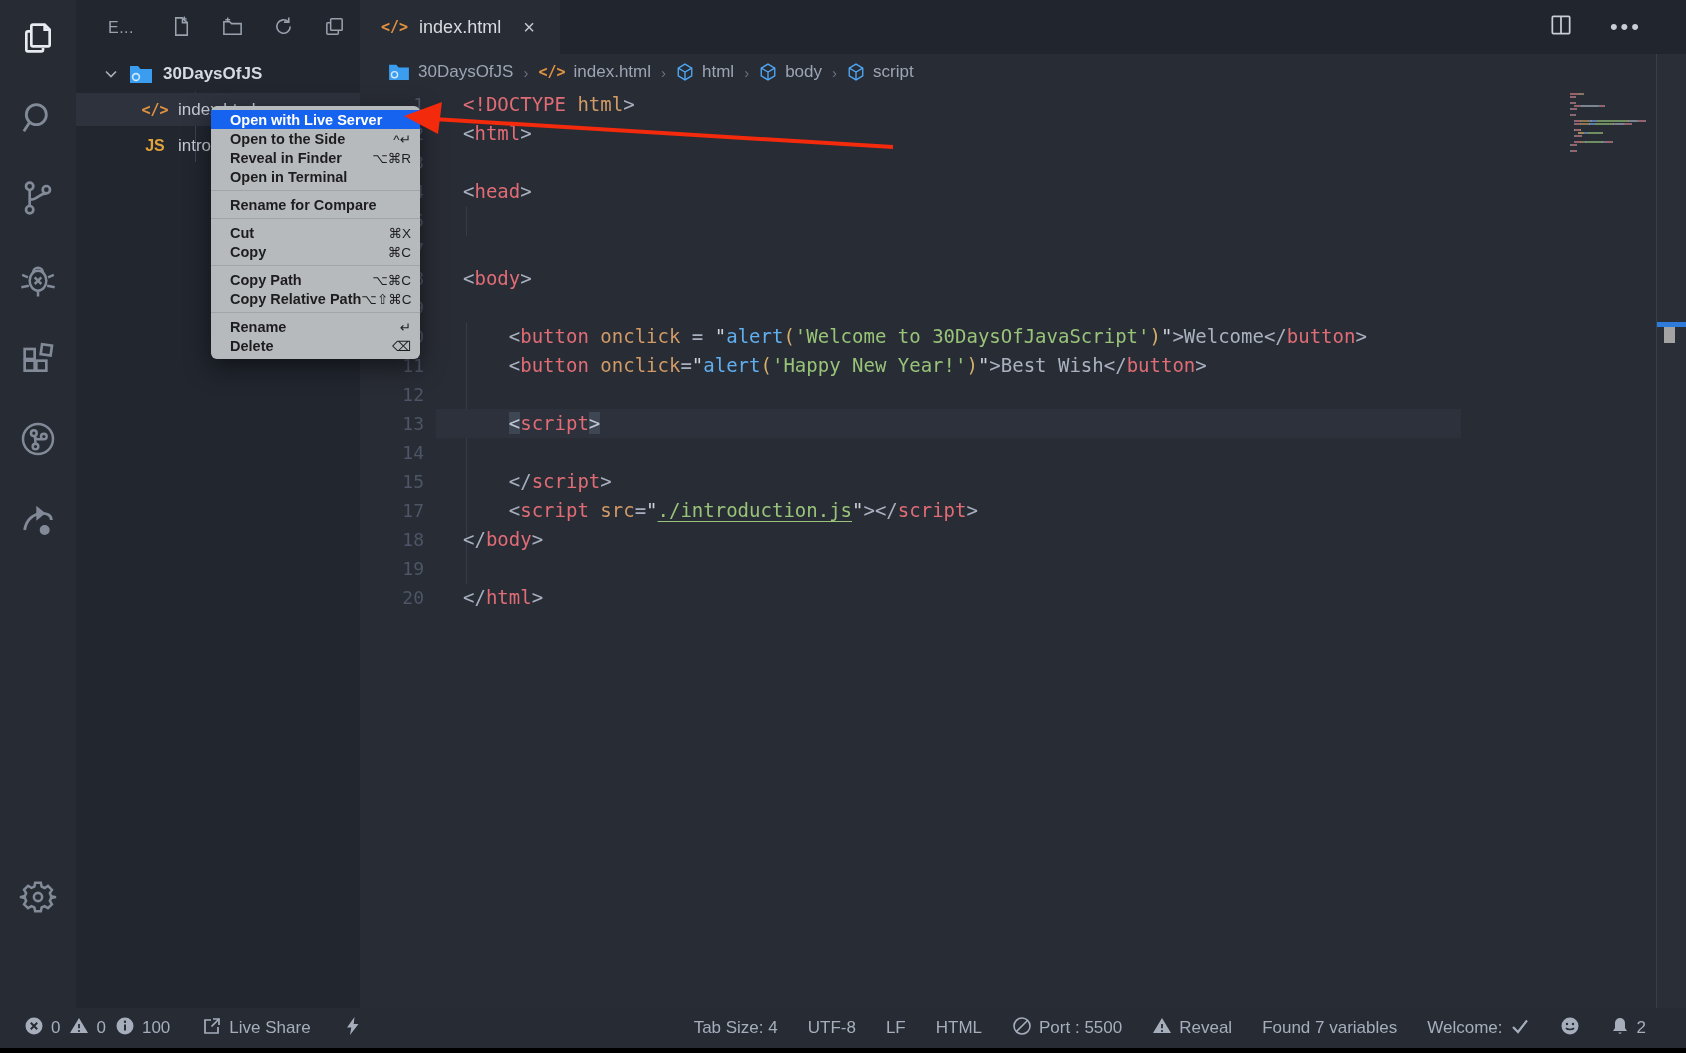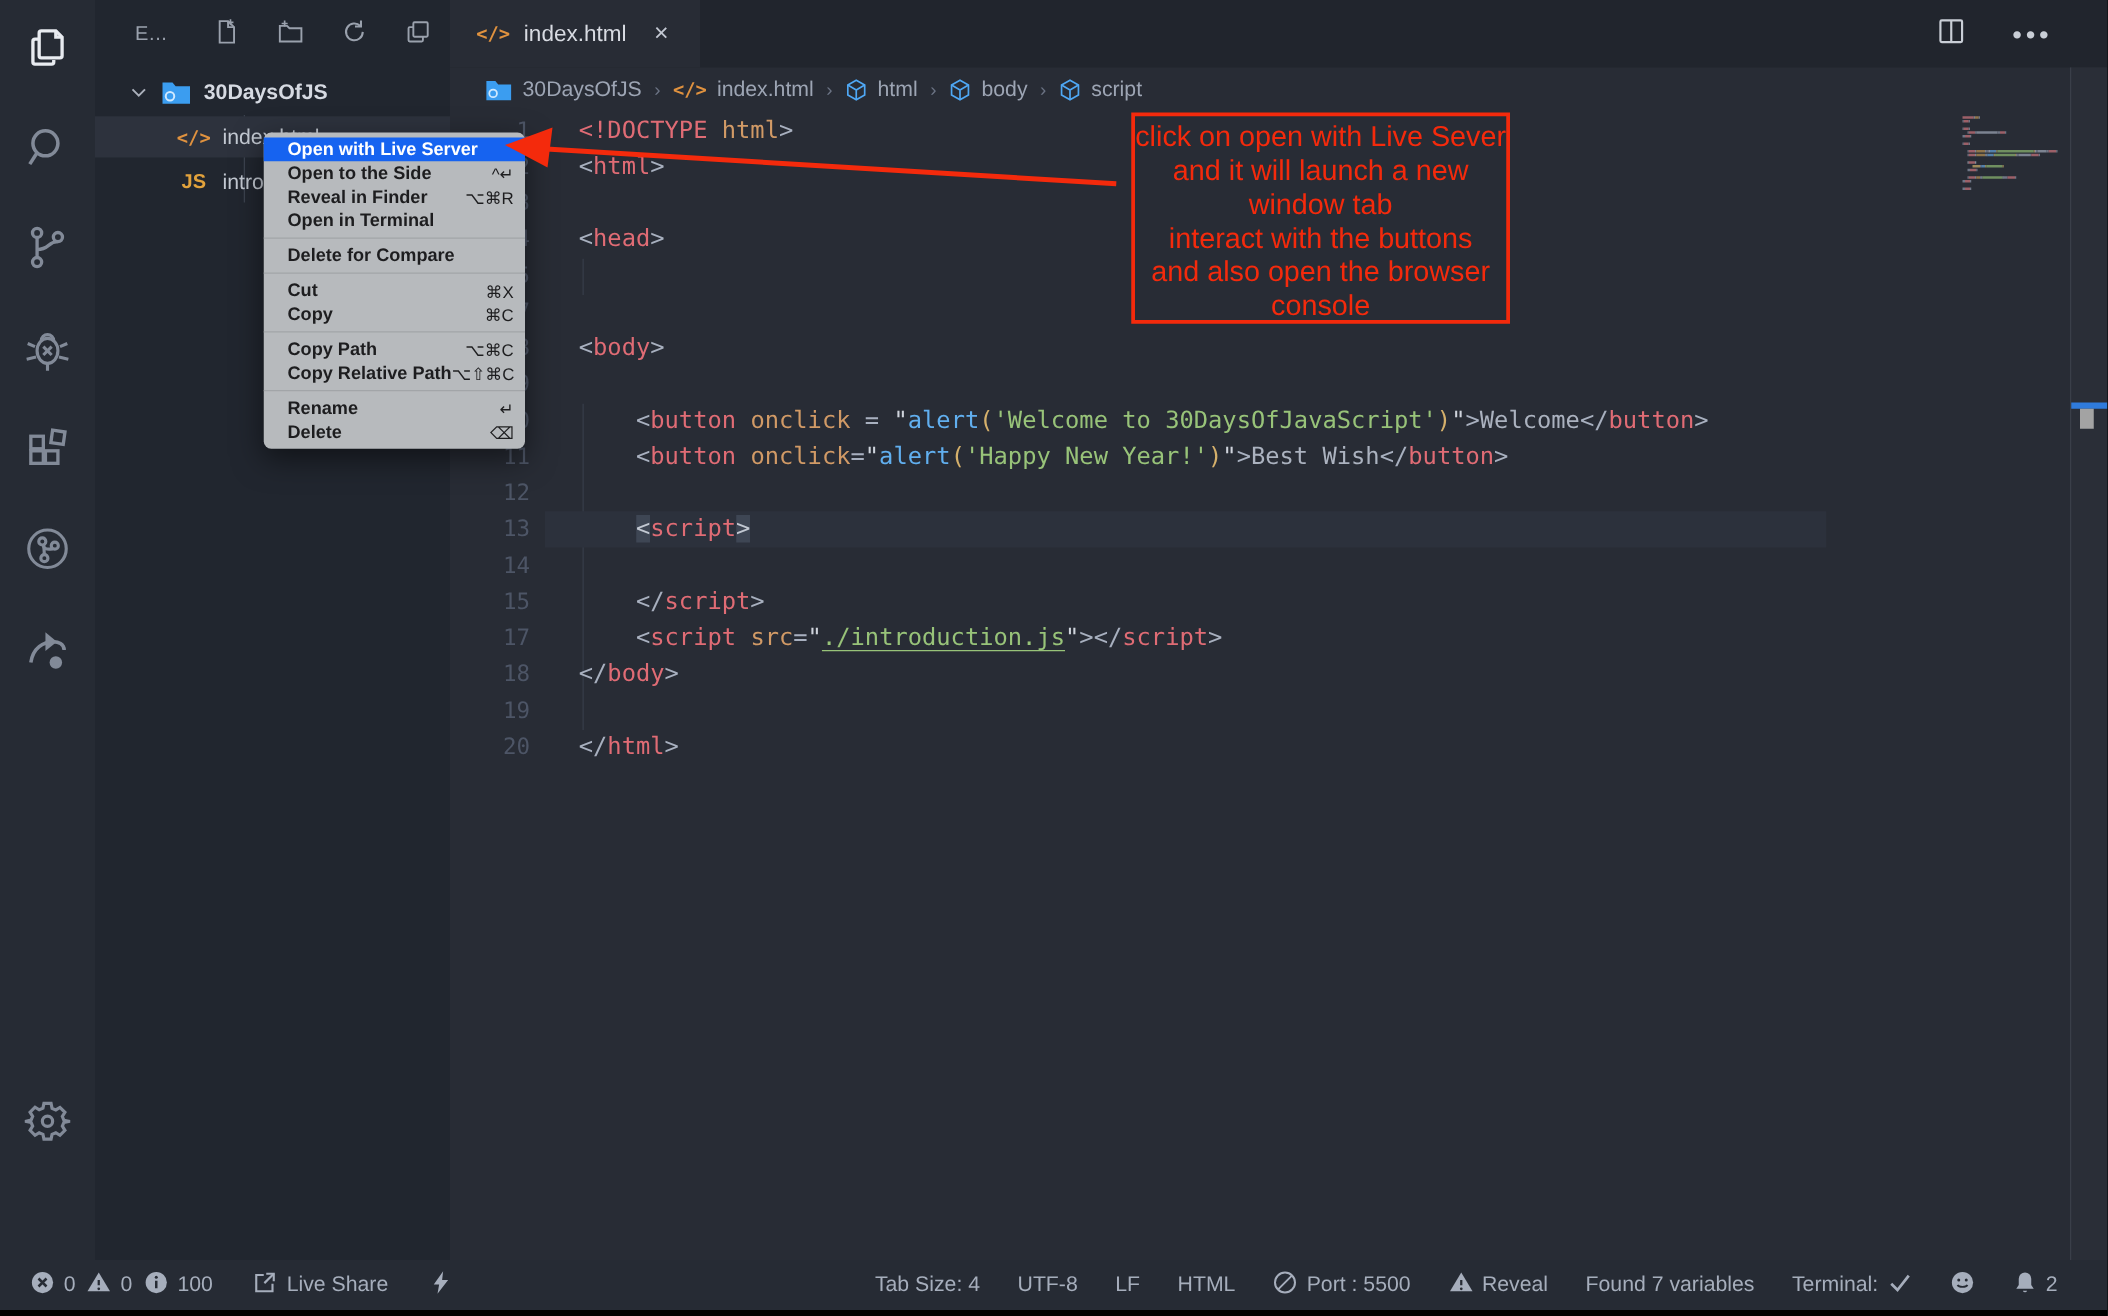--- a/index.html
+++ b/index.html
@@ -445,21 +445,21 @@
       </div>
       <div class="cm-item">
         <span class="cm-label">Reveal in Finder</span>
         <span class="cm-sc">⌥⌘R</span>
       </div>
       <div class="cm-item">
         <span class="cm-label">Open in Terminal</span>
       </div>
       <div class="cm-sep"></div>
       <div class="cm-item">
-        <span class="cm-label">Delete for Compare</span>
+        <span class="cm-label">Rename for Compare</span>
       </div>
       <div class="cm-sep"></div>
       <div class="cm-item">
         <span class="cm-label">Cut</span>
         <span class="cm-sc">⌘X</span>
       </div>
       <div class="cm-item">
         <span class="cm-label">Copy</span>
         <span class="cm-sc">⌘C</span>
       </div>
@@ -476,28 +476,20 @@
       <div class="cm-item">
         <span class="cm-label">Rename</span>
         <span class="cm-sc">↵</span>
       </div>
       <div class="cm-item">
         <span class="cm-label">Delete</span>
         <span class="cm-sc">⌫</span>
       </div>
     </div>
 
-  <div class="annotation" id="annotation">
-      <div>click on open with Live Sever</div>
-      <div>and it will launch a new</div>
-      <div>window tab</div>
-      <div>interact with the buttons</div>
-      <div>and also open the browser</div>
-      <div>console</div>
-    </div>
 
   <svg class="arrow-svg">
     <line x1="893" y1="147" x2="434" y2="119" stroke="#f42a0c" stroke-width="4"></line>
     <polygon points="404,116 442,102 438,134" fill="#f42a0c"></polygon>
   </svg>
 
   <div class="status-bar">
     <div class="sb-left" id="status-left">
         <span class="status-item">
           <span><svg viewBox="0 0 20 20">
@@ -563,21 +555,21 @@
               <path d="M10 2 19 17H1z" fill="#a6aebc"></path>
               <path d="M10 8v4.2" stroke="#262b34" stroke-width="1.8"></path>
               <circle cx="10" cy="15" r="1.1" fill="#262b34"></circle>
             </svg></span>
           <span>Reveal</span>
         </span>
         <span class="status-item">
           <span>Found 7 variables</span>
         </span>
         <span class="status-item">
-          <span>Terminal:</span>
+          <span>Welcome:</span>
           <span><svg viewBox="0 0 20 20" fill="none" stroke="#a6aebc" stroke-width="2.2">
               <path d="M3 11 8 16 17 4.5"></path>
             </svg></span>
         </span>
         <span class="status-item">
           <span><svg viewBox="0 0 20 20">
               <circle cx="10" cy="10" r="8.5" fill="#a6aebc"></circle>
               <circle cx="7" cy="8" r="1.2" fill="#262b34"></circle>
               <circle cx="13" cy="8" r="1.2" fill="#262b34"></circle>
               <path d="M6 12c1.2 2 6.8 2 8 0" fill="none" stroke="#262b34" stroke-width="1.5"></path>

